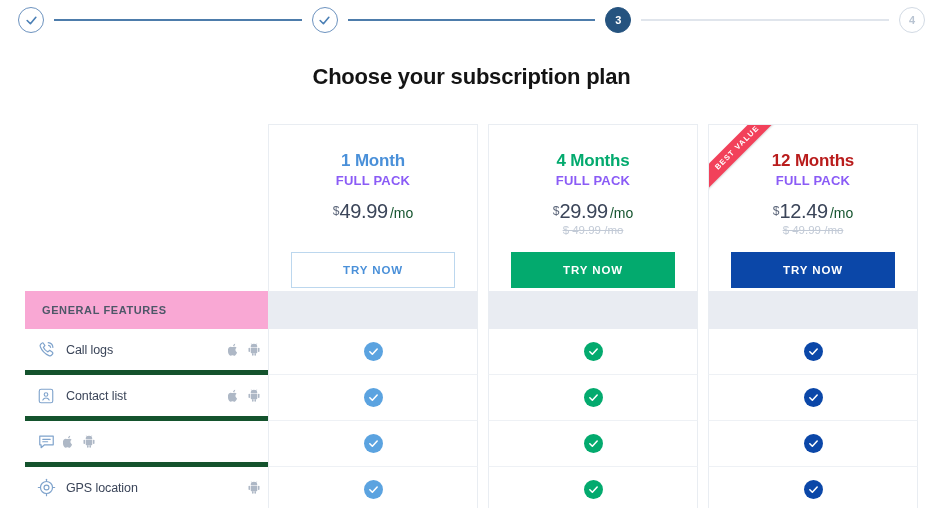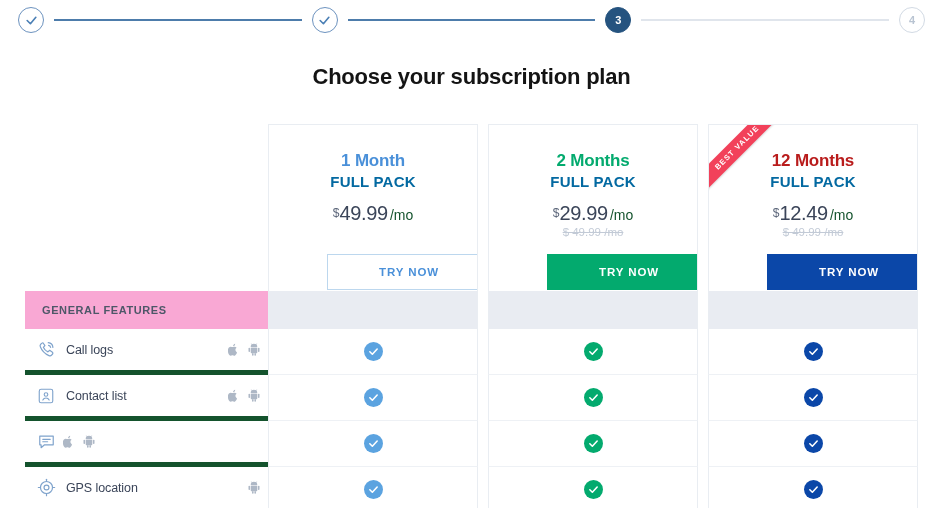--- a/index.html
+++ b/index.html
@@ -105,23 +105,23 @@
     position: relative;
     overflow: hidden;
   }
   .plan-name {
     font-size: 17px;
     font-weight: bold;
     letter-spacing: -0.2px;
     margin: 0;
   }
   .plan-sub {
-    font-size: 15px;
-    font-weight: bold;
-    color: #0369a1;
+    font-size: 13px;
+    font-weight: bold;
+    color: #8b5cf6;
     letter-spacing: 0.2px;
     margin-top: 2px;
   }
   .plan-price {
     margin-top: 12px;
     color: #3b4559;
     white-space: nowrap;
   }
   .plan-price .cur {
     font-size: 12px;
@@ -152,21 +152,20 @@
     padding: 11px 0;
     font-size: 11.5px;
     font-weight: bold;
     letter-spacing: 0.9px;
     text-align: center;
     box-sizing: border-box;
     border: 1px solid transparent;
     cursor: pointer;
     background: none;
     font-family: inherit;
-    margin-left: 36px;
   }
   .plan-btn.outline {
     border-color: #bcd7ee;
     color: #4a90d9;
     background: #ffffff;
   }
   .plan-btn.solid-green {
     background: #03aa6e;
     color: #ffffff;
   }
@@ -454,21 +453,21 @@
         <div class="cell">
           <span class="tick" style="background: rgb(91, 163, 224);">
             <svg width="11" height="11" viewBox="0 0 24 24" fill="none" stroke="#fff" stroke-width="3.4" stroke-linecap="round" stroke-linejoin="round">
               <polyline points="4,12.5 9.5,18 20,6.5"></polyline>
             </svg>
           </span>
         </div>
       </div>
       <div class="plan-col">
         <div class="plan-card">
-          <div class="plan-name" style="color: rgb(3, 170, 110);">2 Months</div>
+          <div class="plan-name" style="color: rgb(3, 170, 110);">4 Months</div>
           <div class="plan-sub">FULL PACK</div>
           <div class="plan-price"><span class="cur">$</span><span class="amt">29.99</span><span class="per">/mo</span></div>
           <div class="plan-old">$ 49.99 /mo</div>
           <button class="plan-btn solid-green">TRY NOW</button>
         </div>
         <div class="cell-head"></div>
         <div class="cell">
           <span class="tick" style="background: rgb(3, 170, 110);">
             <svg width="11" height="11" viewBox="0 0 24 24" fill="none" stroke="#fff" stroke-width="3.4" stroke-linecap="round" stroke-linejoin="round">
               <polyline points="4,12.5 9.5,18 20,6.5"></polyline>

